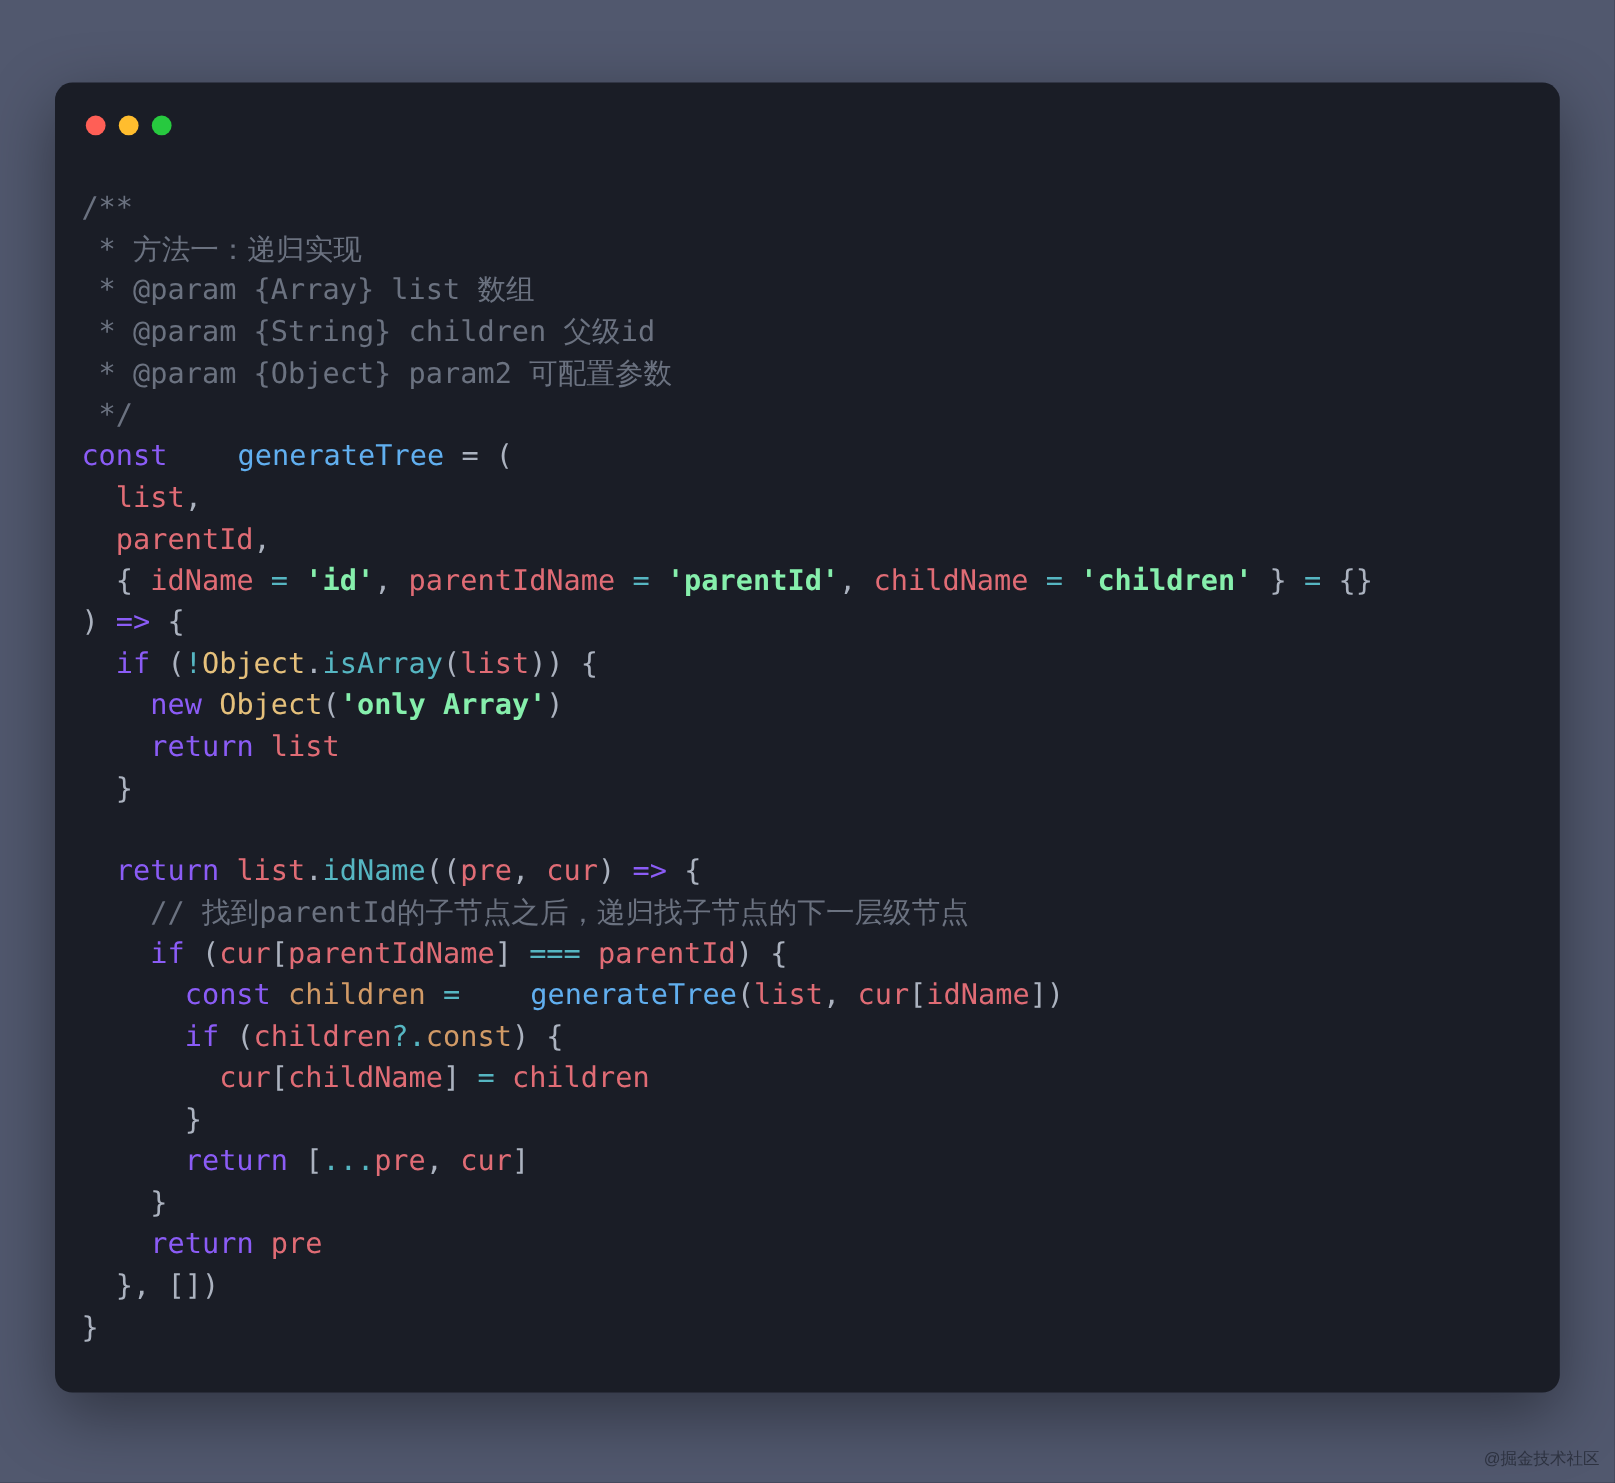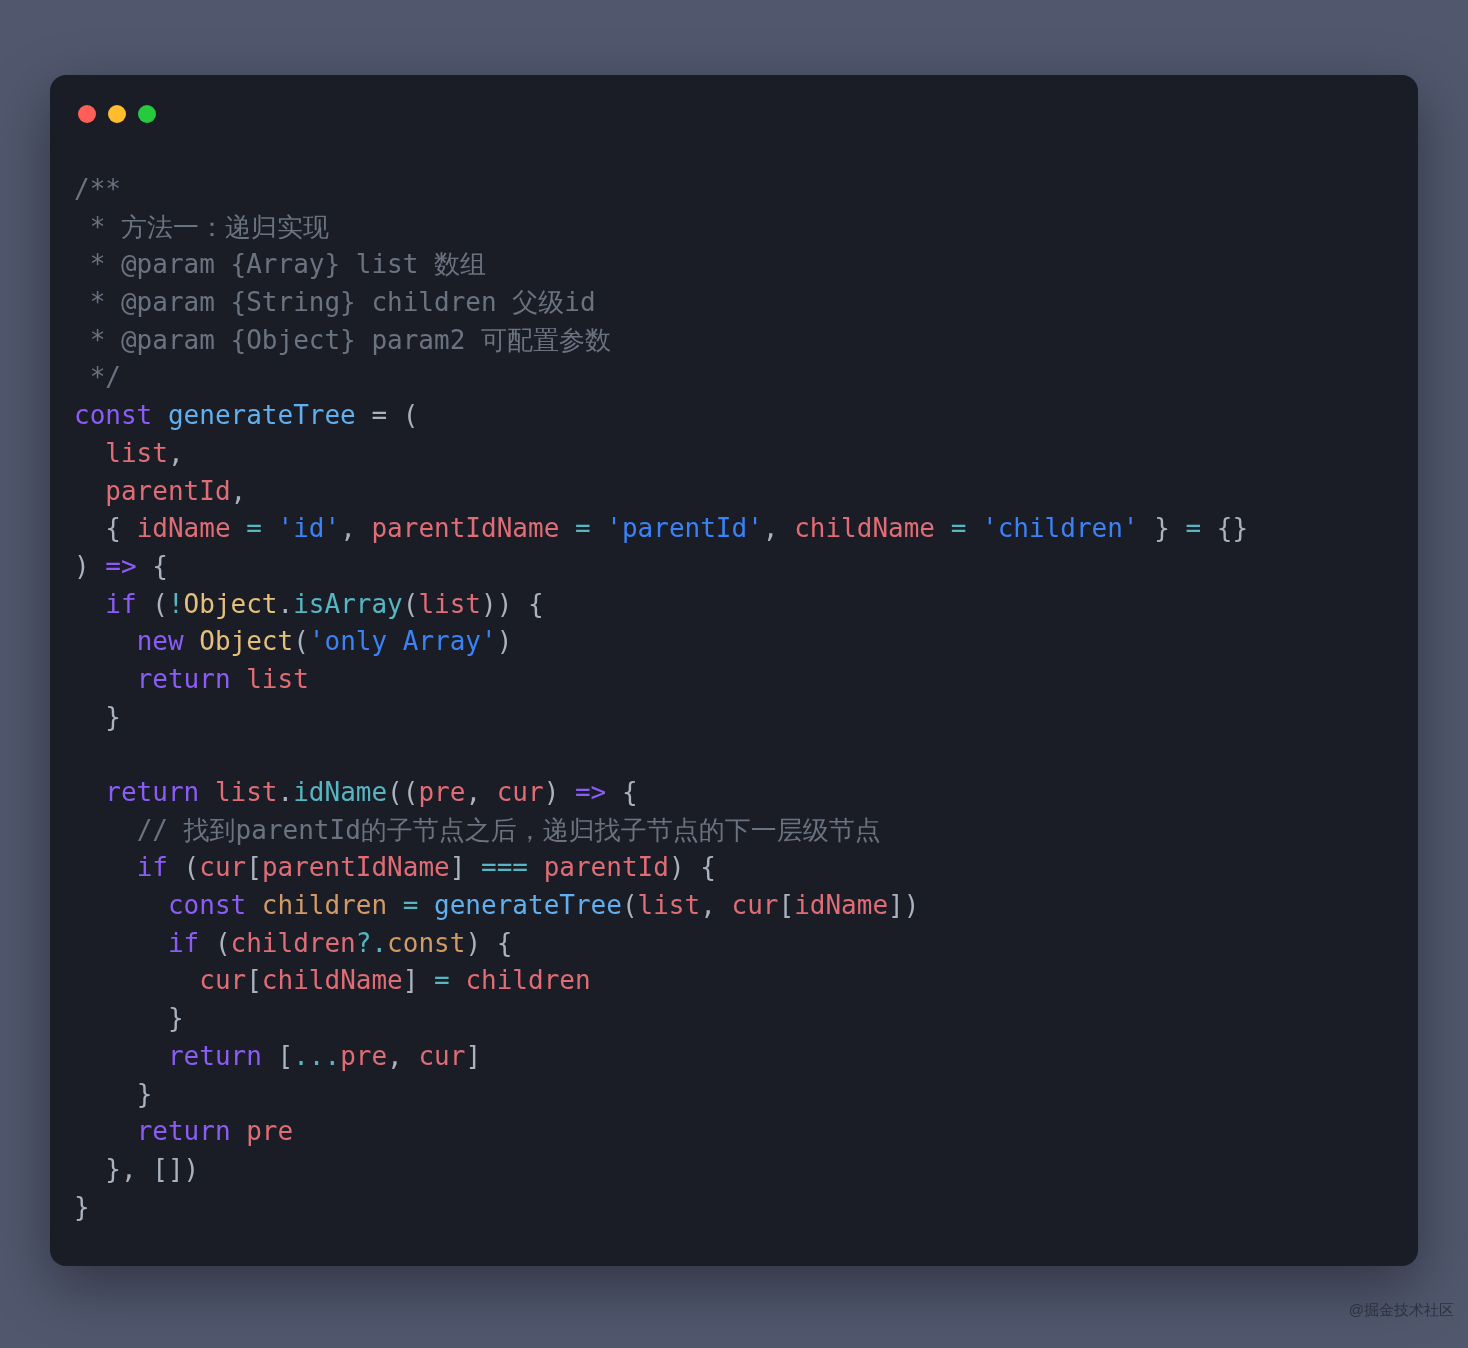--- a/index.html
+++ b/index.html
@@ -33,32 +33,32 @@
   .tl-yellow { background: #ffbd2e; }
   .tl-green { background: #27c93f; }
   .code {
     font-size: 26px;
     line-height: 1.45;
     white-space: pre;
     color: #abb2bf;
   }
   .c-comment { color: #6b7280; }
   .c-keyword { color: #8b5cf6; }
-  .c-def { color: #61afef; }
+  .c-def { color: #61afef; margin-left: 48px; }
   .c-param { color: #e06c75; }
   .c-prop { color: #d19a66; }
-  .c-string { color: #3b82f6; }
+  .c-string { color: #86efac; font-weight: bold; }
   .c-punct { color: #abb2bf; }
   .c-op { color: #56b6c2; }
   .c-class { color: #e5c07b; }
   .c-method { color: #56b6c2; }
   .c-var { color: #e06c75; }
   .watermark {
     position: absolute;
-    bottom: 28px;
+    bottom: 12px;
     right: 14px;
     font-size: 15px;
     color: #2d3240;
     font-family: sans-serif;
   }
 </style>
 </head>
 <body>
 
 <div class="window">

